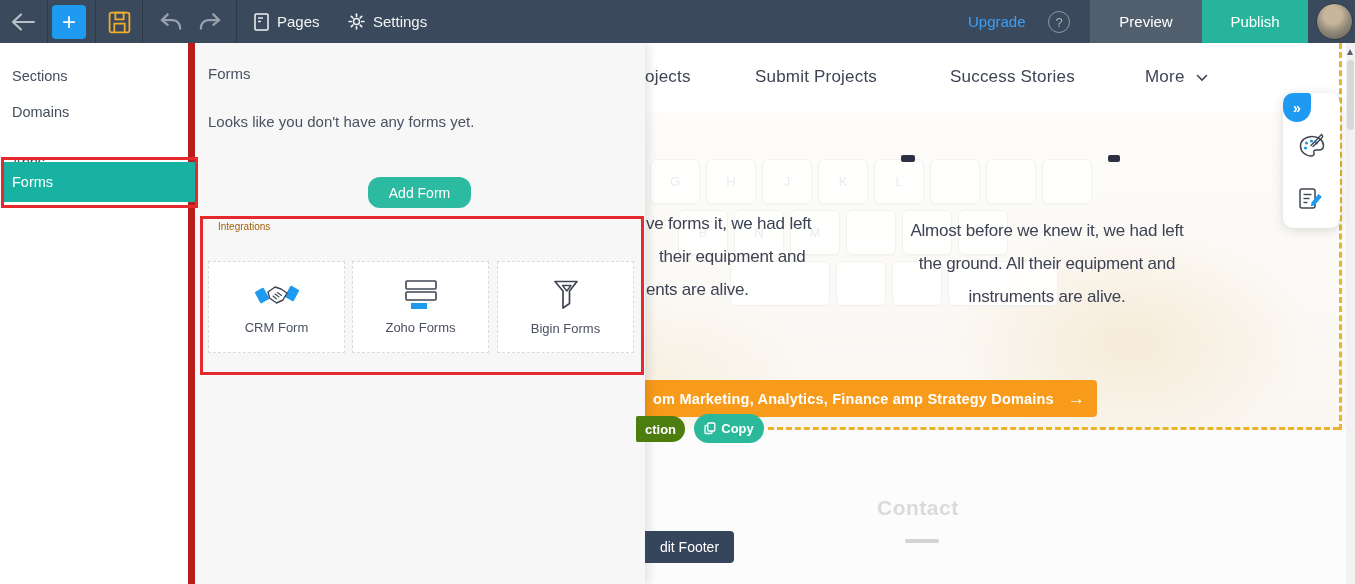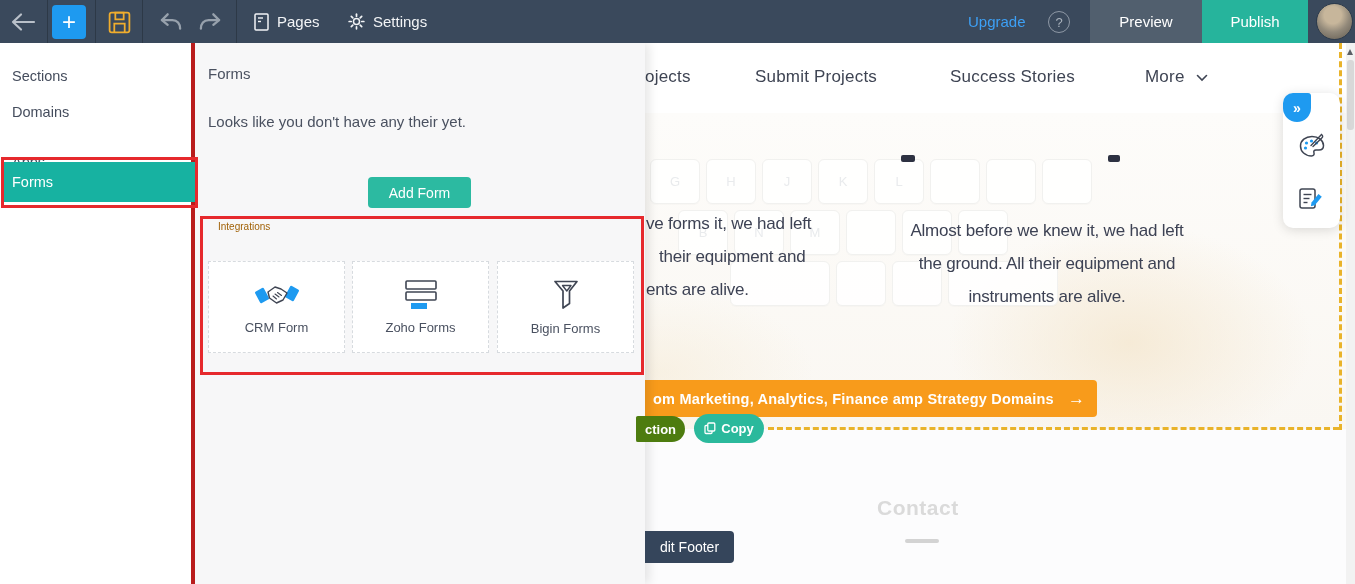--- a/index.html
+++ b/index.html
@@ -13,29 +13,29 @@
   .tb-icon { position:absolute; display:flex; align-items:center; justify-content:center; cursor:pointer; }
   .plus-btn { left:52px; top:5px; width:34px; height:34px; background:#1e9af0; border-radius:4px; color:#fff; font-size:24px; font-weight:400; line-height:30px; }
   .tb-label { position:absolute; top:0; height:43px; display:flex; align-items:center; gap:8px; color:#f2f4f6; font-size:15px; cursor:pointer; }
   .upgrade { position:absolute; left:968px; top:0; height:43px; display:flex; align-items:center; color:#3da0f5; font-size:15px; cursor:pointer; }
   .help-circle { position:absolute; left:1048px; top:11px; width:22px; height:22px; border:1.5px solid #8e98a5; border-radius:50%; color:#aab3bd; font-size:13px; display:flex; align-items:center; justify-content:center; cursor:pointer; }
   .preview-btn { position:absolute; left:1090px; top:0; width:112px; height:43px; background:#515f6e; color:#fff; font-size:15px; display:flex; align-items:center; justify-content:center; cursor:pointer; }
   .publish-btn { position:absolute; left:1202px; top:0; width:106px; height:43px; background:#26b49c; color:#fff; font-size:15px; display:flex; align-items:center; justify-content:center; cursor:pointer; }
   .avatar { position:absolute; left:1316px; top:3px; width:37px; height:37px; border-radius:50%; background:radial-gradient(circle at 45% 32%, #cbb染 0, #c7b69b 28%, #92897a 55%, #5e584e 100%); background:radial-gradient(circle at 45% 32%, #c7b69b 28%, #92897a 55%, #5e584e 100%); border:1px solid #2c3a4b; cursor:pointer; }
 
   
-  .sidebar { position:absolute; left:0; top:43px; width:195px; height:541px; background:#fff; border-right:4px solid #b91c1c; z-index:25;padding-left:44px; }
+  .sidebar { position:absolute; left:0; top:43px; width:195px; height:541px; background:#fff; border-right:7px solid #b91c1c; z-index:25;padding-left:44px; }
   .side-item { position:absolute; left:0; width:195px; height:40px; display:flex; align-items:center; padding-left:12px; font-size:14.5px; color:#454d5d; cursor:pointer; }
   .side-item.active { background:#17b2a1; color:#fff; width:192px; left:3px; padding-left:9px; }
 
   
   .forms-panel { position:absolute; left:195px; top:43px; width:450px; height:541px; background:#f7f7f8; z-index:20; box-shadow:4px 0 10px rgba(0,0,0,0.10); }
   .fp-title { position:absolute; left:13px; top:22px; font-size:15px; color:#4a5160; }
   .fp-empty { position:absolute; left:13px; top:70px; font-size:15px; color:#4a5160; }
-  .add-form-btn { position:absolute; left:173px; top:134px; width:103px; height:31px; background:#2cbaa1; border:none; border-radius:4px; color:#fff; font-size:14px; font-family:inherit; cursor:pointer; }
+  .add-form-btn { position:absolute; left:173px; top:134px; width:103px; height:31px; background:#2cbaa1; border:none; border-radius:12px; color:#fff; font-size:14px; font-family:inherit; cursor:pointer; }
   .integ-title { position:absolute; left:23px; top:178px; font-size:10px; color:#a16207; }
   .integ-card { position:absolute; top:218px; width:137px; height:92px; background:#fff; border:1px dashed #d7dbdf; display:flex; flex-direction:column; align-items:center; justify-content:center; gap:10px; cursor:pointer; }
   .integ-label { font-size:13px; color:#4a5160; }
 
   
   .anno { position:absolute; border:3px solid #e6292d; z-index:50; pointer-events:none; }
 
   
   .site { position:absolute; left:0; top:43px; width:1185px; height:541px; background:#a16207; z-index:1; }
   .site-nav { position:absolute; left:0; top:0; width:1355px; height:70px; background:#fff; }
@@ -173,21 +173,21 @@
       </svg>
     </div>
   </div>
 
   <div class="scrollbar"></div>
   <div class="sb-arrow"></div>
   <div class="sb-thumb"></div>
 
   <div class="forms-panel">
     <div class="fp-title">Forms</div>
-    <div class="fp-empty">Looks like you don't have any their yet.</div>
+    <div class="fp-empty">Looks like you don't have any forms yet.</div>
     <button class="add-form-btn">Add Form</button>
     <div class="integ-title">Integrations</div>
 
     <div class="integ-card" style="left:13px">
       <svg width="44" height="30" viewBox="0 0 44 30">
         <rect x="2" y="9" width="10" height="13" rx="1.5" fill="#1e9af0" transform="rotate(-28 7 15.5)"></rect>
         <rect x="32" y="7" width="10" height="13" rx="1.5" fill="#1e9af0" transform="rotate(28 37 13.5)"></rect>
         <path d="M13 12 L20 7 L26 9 L32 13 L28 20 L21.5 23 L14.5 18 Z" fill="#fff" stroke="#3f4553" stroke-width="1.4" stroke-linejoin="round"></path>
         <path d="M20 14 l4 3 M22.5 12.5 l4 3 M18 16 l3.5 3" fill="none" stroke="#3f4553" stroke-width="1.1" stroke-linecap="round"></path>
       </svg>

